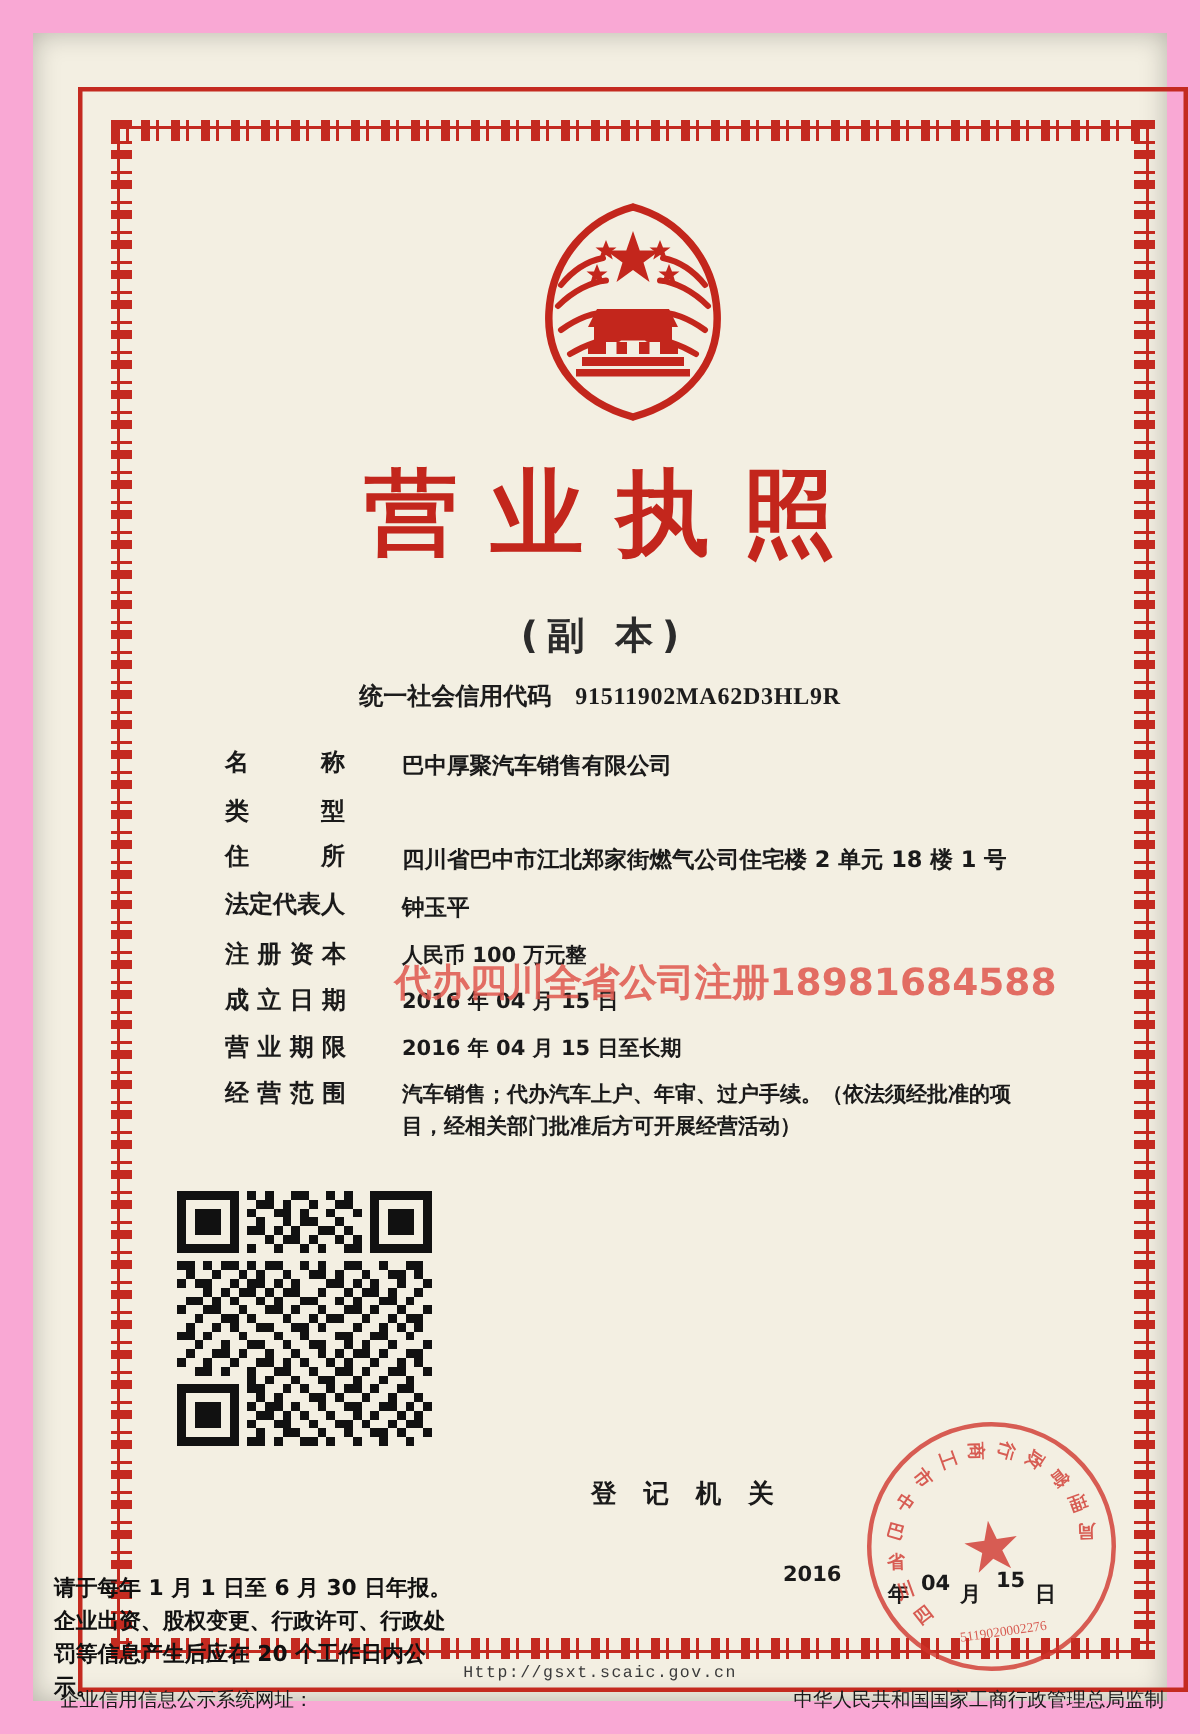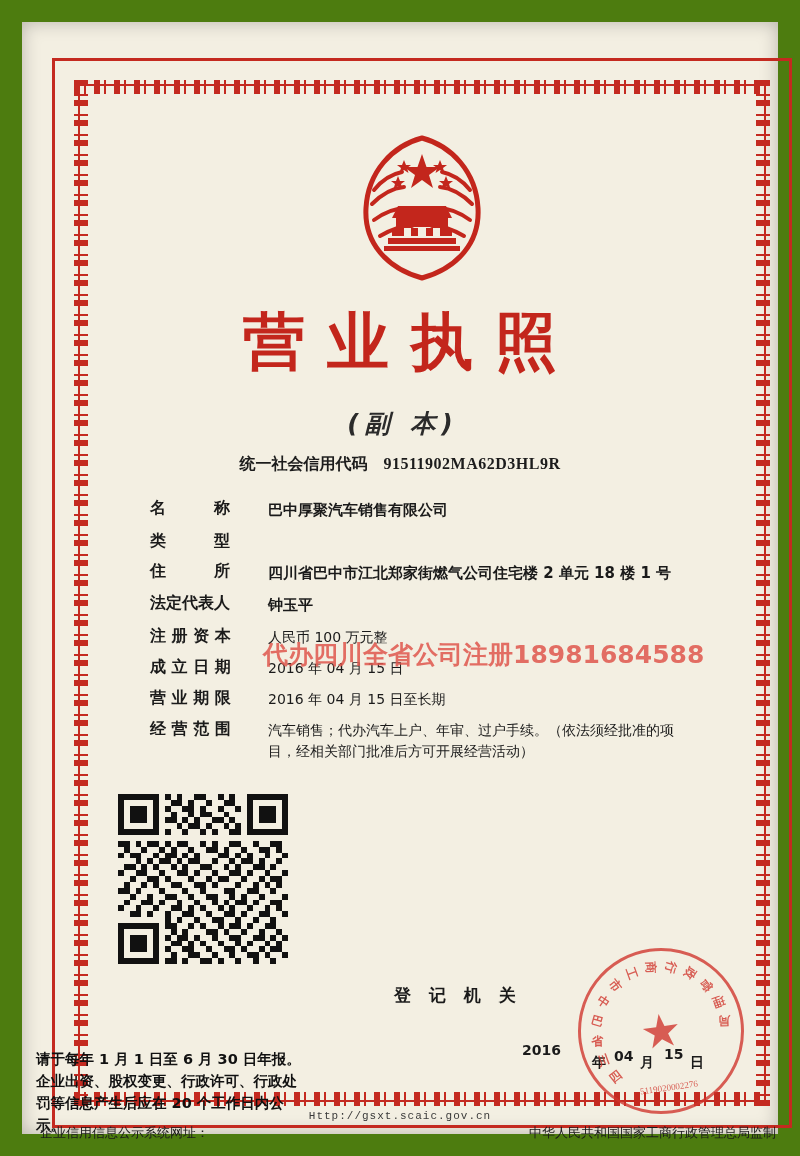--- a/index.html
+++ b/index.html
@@ -11,21 +11,21 @@
     width: 800px;
     height: 1156px;
     font-family: "Liberation Sans", sans-serif;
     overflow: hidden;
   }
 
   .page {
     position: relative;
     width: 800px;
     height: 1156px;
-    background: #4d7c0f;
+    background: #f9a8d4;
   }
 
   
   .paper {
     position: absolute;
     left: 22px;
     top: 22px;
     width: 756px;
     height: 1112px;
     background: #f3efe2;
@@ -93,21 +93,20 @@
     left: 0;
     right: 0;
     top: 385px;
     text-align: center;
     font-family: "DejaVu Sans", sans-serif;
     font-weight: bold;
     font-size: 25px;
     letter-spacing: 6px;
     text-indent: 6px;
     color: #2b2b2b;
-    font-style: italic;
   }
   .credit-code {
     position: absolute;
     left: 0;
     right: 0;
     top: 432px;
     text-align: center;
     font-family: "DejaVu Sans", sans-serif;
     font-weight: bold;
     font-size: 16px;
@@ -145,21 +144,21 @@
     flex: 1;
     font-family: "DejaVu Sans", sans-serif;
     font-size: 15px;
     font-weight: bold;
     color: #1a1a1a;
     line-height: 1.5;
     padding-top: 1px;
   }
   .row .value.small {
     font-size: 14px;
-    font-weight: normal;
+    font-weight: bold;
   }
   .row.tall { margin-bottom: 2px; }
 
   
   .qr {
     position: absolute;
     left: 96px;
     top: 772px;
     width: 170px;
     height: 170px;

